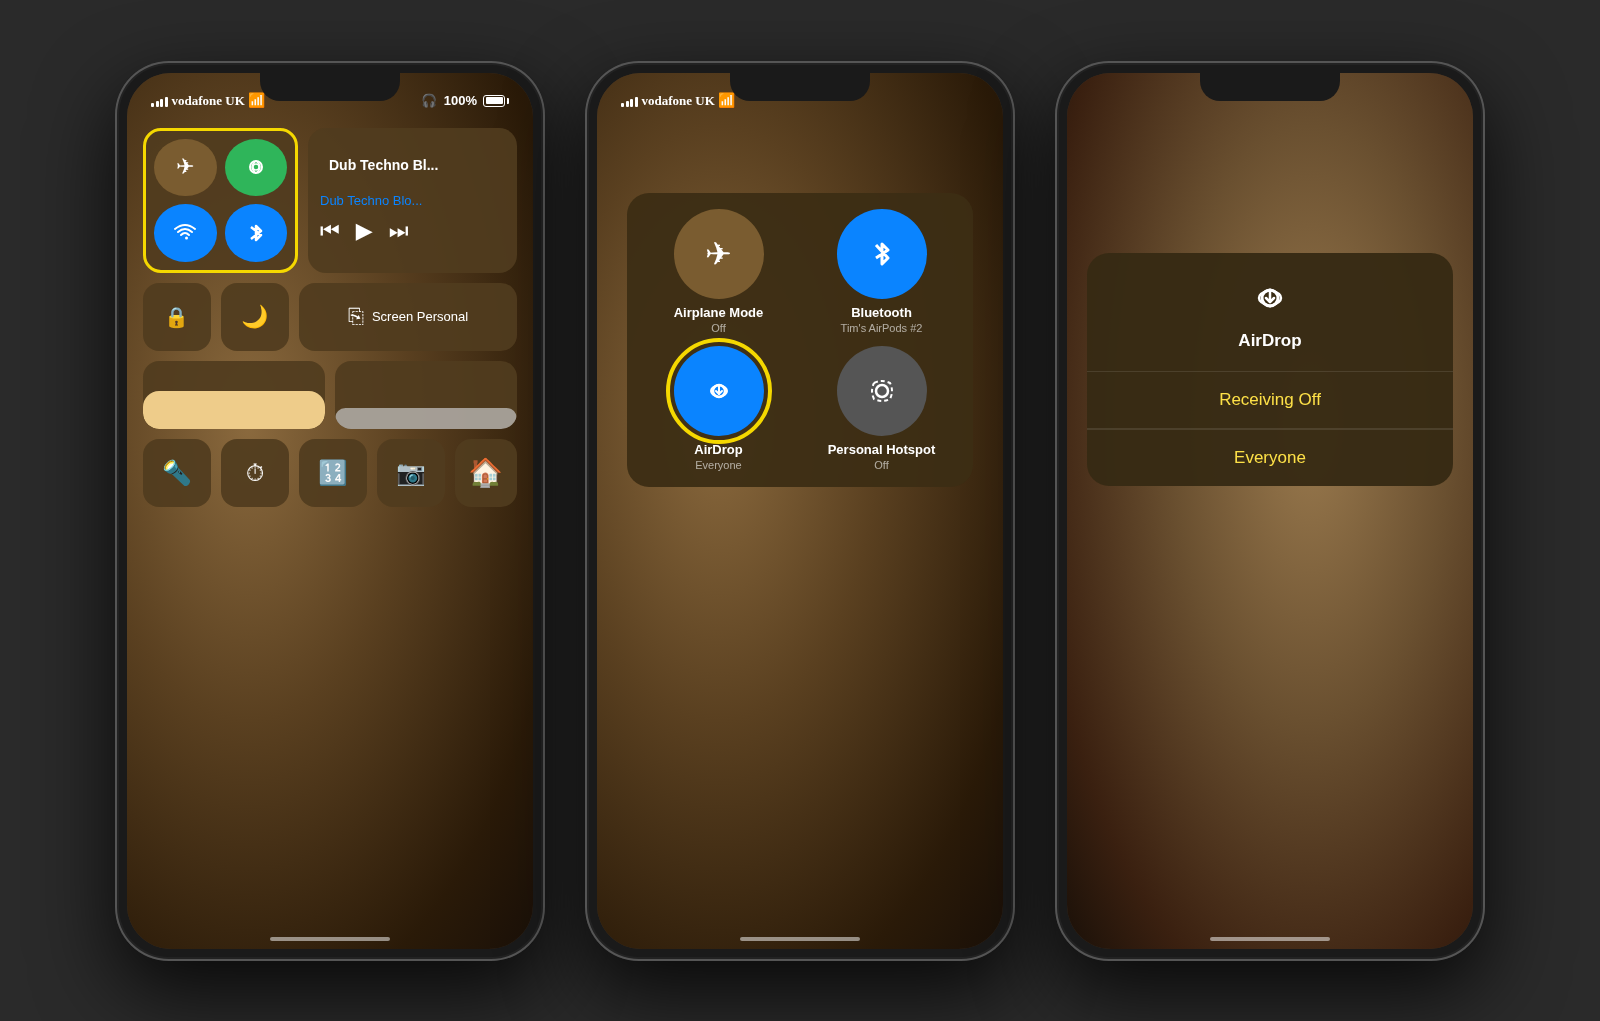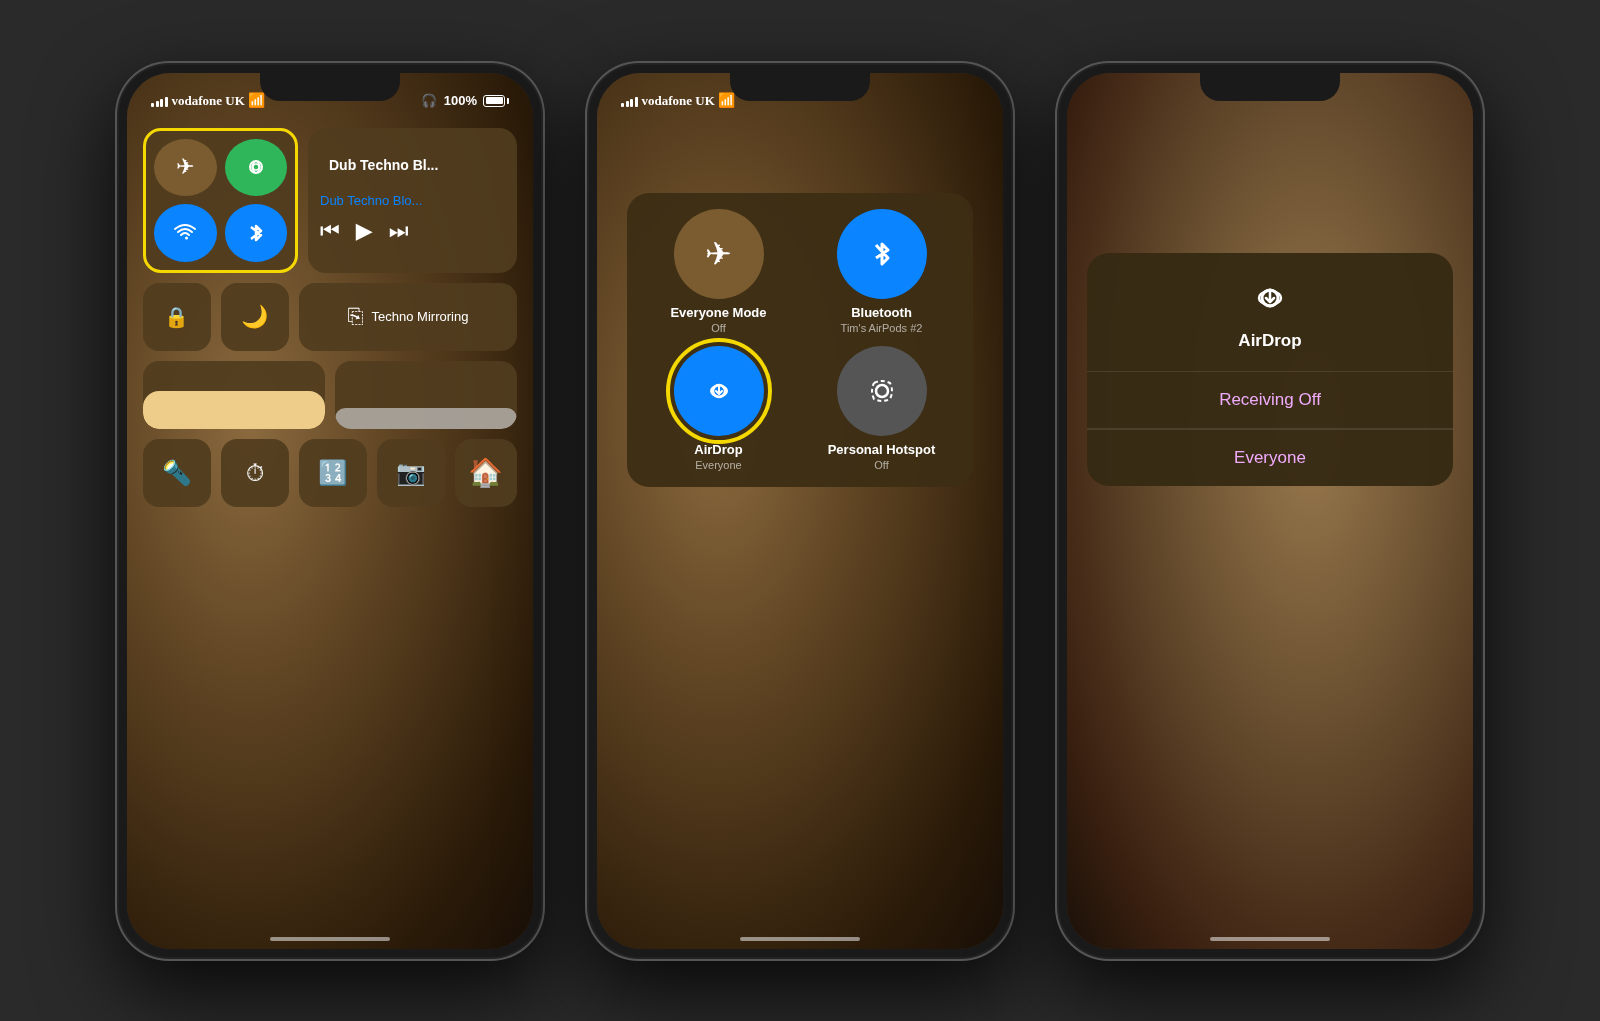--- a/index.html
+++ b/index.html
@@ -399,21 +399,21 @@
       color: white;
     }
     .airdrop-title {
       color: white;
       font-size: 17px;
       font-weight: 600;
     }
 
     .airdrop-option {
       padding: 18px 20px;
-      color: #f0abfc;
+      color: #fde047;
       font-size: 17px;
       text-align: center;
       cursor: pointer;
       border-bottom: 1px solid rgba(255,255,255,0.1);
       position: relative;
     }
     .airdrop-option:last-child {
       border-bottom: none;
     }
 
@@ -488,21 +488,21 @@
             <span>⏭</span>
           </div>
         </div>
       </div>
 
       <div class="cc-second-row">
         <div class="cc-btn-square" style="font-size:20px;">🔒</div>
         <div class="cc-btn-square">🌙</div>
         <div class="cc-screen-mirror">
           <span style="font-size:20px;">⎘</span>
-          <span>Techno Mirroring</span>
+          <span>Screen Personal</span>
         </div>
       </div>
 
       <div class="cc-sliders-row">
         <div class="cc-slider-block">
           <div class="cc-slider-fill" style="height:55%; background: rgba(255,220,150,0.9);"></div>
         </div>
         <div class="cc-slider-block">
           <div class="cc-slider-fill" style="height:30%; background: rgba(200,200,200,0.7);"></div>
         </div>
@@ -539,21 +539,21 @@
         <span>vodafone UK</span>
         <span style="font-size:14px;">📶</span>
       </div>
     </div>
 
     <div class="cc-expanded">
       <div class="cc-exp-grid">
 
         <div class="cc-exp-item">
           <div class="cc-exp-circle brown">✈</div>
-          <div class="cc-exp-label">Everyone Mode</div>
+          <div class="cc-exp-label">Airplane Mode</div>
           <div class="cc-exp-sublabel">Off</div>
         </div>
 
 
 
         <div class="cc-exp-item">
           <div class="cc-exp-circle blue">
             <svg width="24" height="36" viewBox="0 0 24 36" fill="white">
               <path d="M6 9 L18 22 L12 28 L12 8 L18 14 L6 22" fill="none" stroke="white" stroke-width="3" stroke-linejoin="round"></path>
             </svg>

